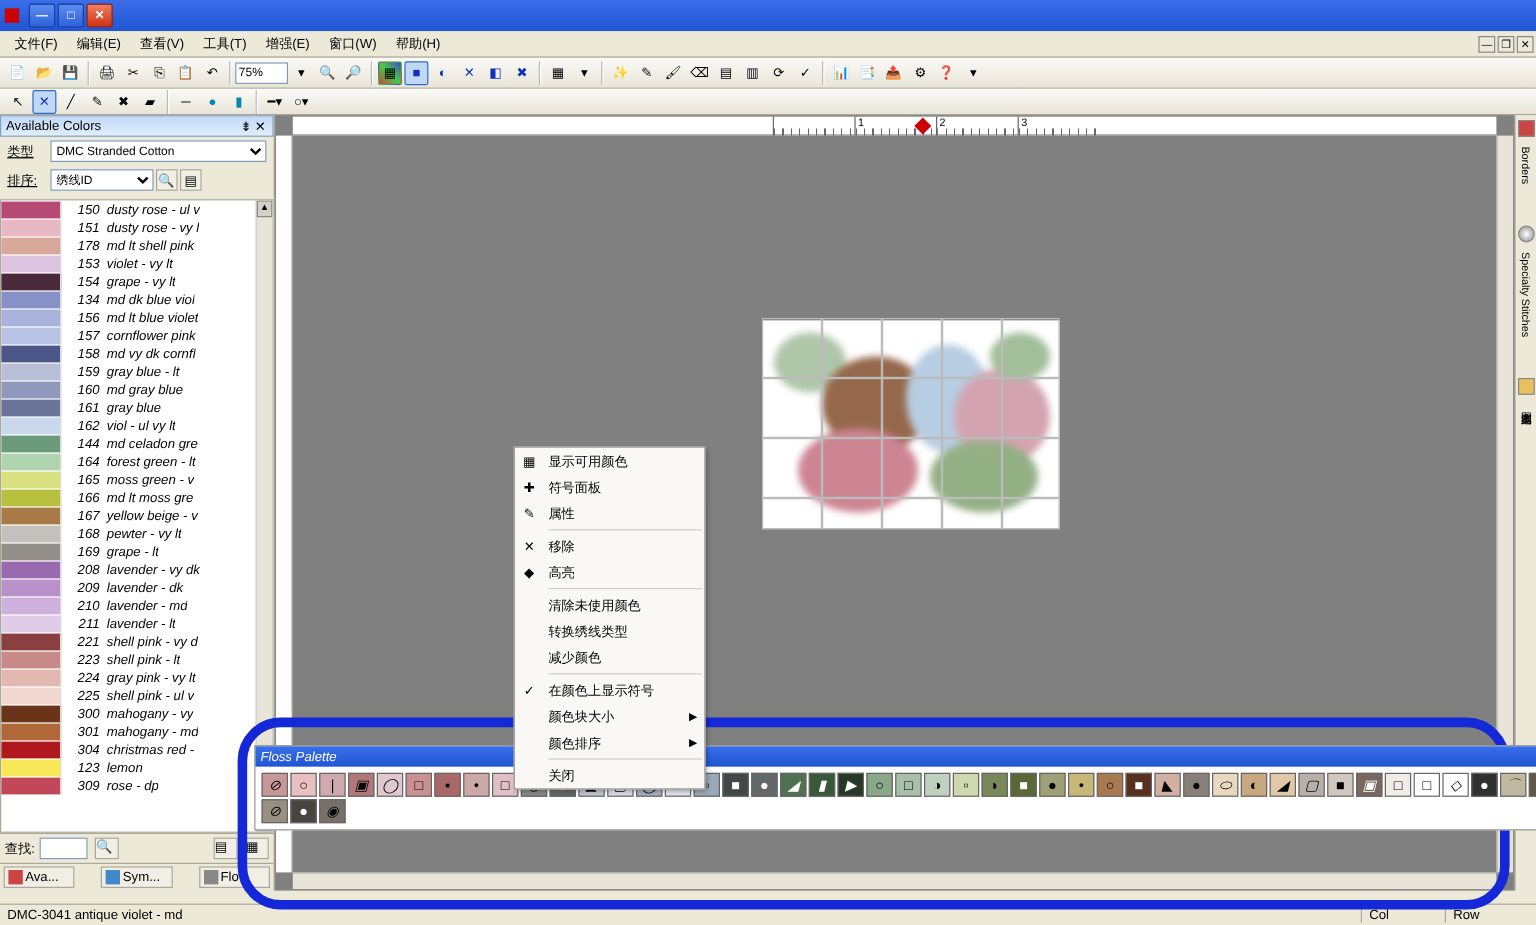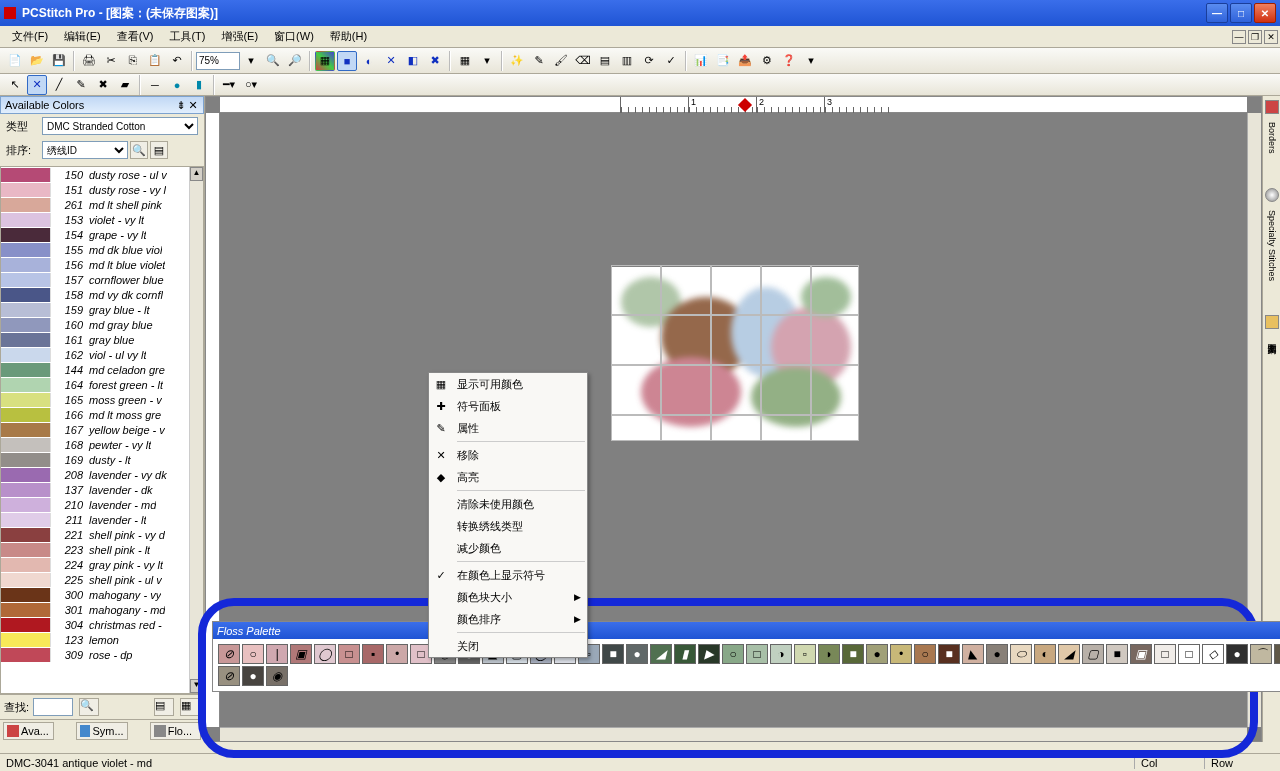--- a/index.html
+++ b/index.html
@@ -13,26 +13,26 @@
 .menubar .mitem { padding:2px 8px; cursor:pointer; }
 .menubar .rbtns { position:absolute; right:2px; display:flex; }
 .menubar .rbtns span { width:14px; height:14px; border:1px solid #888; margin-left:2px; display:flex; align-items:center; justify-content:center; font-size:9px; }
 .toolbar { height:26px; background:linear-gradient(#fafaf7,#e8e5d8); border-bottom:1px solid #aca899; display:flex; align-items:center; padding:0 4px; }
 .tbtn { width:20px; height:20px; border:1px solid transparent; margin:0 1px; display:flex; align-items:center; justify-content:center; cursor:pointer; border-radius:2px; }
 .tbtn.active { border-color:#316ac5; background:#c1d8f5; }
 .tsep { width:2px; height:20px; border-left:1px solid #bbb; border-right:1px solid #fff; margin:0 3px; }
 .zoomsel { width:44px; height:18px; border:1px solid #7f9db9; background:#fff; font-size:10px; padding:0 2px; }
 .toolrow2 { height:22px; background:linear-gradient(#fafaf7,#e8e5d8); border-bottom:1px solid #aca899; display:flex; align-items:center; padding:0 4px; }
 .mainarea { display:flex; height:646px; position:relative; }
-.sidepanel { width:205px; background:#ece9d8; border-right:1px solid #aca899; display:flex; flex-direction:column; }
+.sidepanel { width:229px; background:#ece9d8; border-right:1px solid #aca899; display:flex; flex-direction:column; }
 .panelhdr { height:18px; background:linear-gradient(#c1d8f5,#e1eefd); border:1px solid #7da2ce; display:flex; align-items:center; padding:0 4px; font-size:10.5px; font-family:"Courier New",monospace; }
 .panelhdr .hclose { margin-left:auto; display:flex; }
 .panelhdr .hclose span { width:12px; text-align:center; cursor:pointer; }
 .selrow { display:flex; align-items:center; padding:3px 6px; }
-.selrow label { width:36px; }
+.selrow label { width:36px;text-decoration:underline; }
 .selrow select { flex:1; height:18px; border:1px solid #7f9db9; background:#fff; font-size:10px; }
 .selrow .ibtn { width:18px; height:18px; border:1px solid #aca899; background:#f0eee5; margin-left:2px; cursor:pointer; display:flex; align-items:center; justify-content:center; }
 .colorlist { flex:1; overflow:hidden; background:#fff; border:1px solid #aca899; margin:4px 0 0 0; position:relative; }
 .colorlist .scroll { width:14px; background:#e8e5d8; position:absolute; right:0; top:0; bottom:0; border-left:1px solid #ccc; }
 .colorlist .scroll .arrow { height:14px; background:#d4d0c8; border:1px solid #888; font-size:8px; text-align:center; }
 .crow { display:flex; align-items:center; height:15px; cursor:pointer;font-style:italic; }
 .crow .swatch { width:50px; height:14px; border-right:1px solid #ddd; }
 .crow .cid { width:32px; padding-left:4px; text-align:right; }
 .crow .cname { padding-left:6px; white-space:nowrap; overflow:hidden; }
 .findrow { display:flex; align-items:center; padding:3px 4px; border-top:1px solid #aca899; }
@@ -74,21 +74,20 @@
 .statusbar { position:absolute; bottom:0; left:0; right:0; height:18px; background:#ece9d8; border-top:1px solid #aca899; display:flex; align-items:center; padding:0 6px; font-size:10.5px; font-family:"Courier New",monospace; }
 .statusbar .sseg { margin-right:24px; }
 .statusbar .sright { margin-left:auto; display:flex; }
 .statusbar .sright span { width:70px; border-left:1px solid #aaa; padding-left:6px; }
 </style>
 </head>
 <body>
 
 <div class="titlebar">
   <div class="appicon"></div>
-  <div class="ttl">PCStitch Pro - [图案：(未保存图案)]</div>
   <div class="wbtn">—</div>
   <div class="wbtn">□</div>
   <div class="wbtn close">✕</div>
 </div>
 
 <div class="menubar">
   <div class="mitem">文件(F)</div>
   <div class="mitem">编辑(E)</div>
   <div class="mitem">查看(V)</div>
   <div class="mitem">工具(T)</div>
@@ -186,47 +185,47 @@
           <div class="cid">150</div>
           <div class="cname">dusty rose - ul v</div>
         </div>
         <div class="crow">
           <div class="swatch" style="background:#e9b8c5"></div>
           <div class="cid">151</div>
           <div class="cname">dusty rose - vy l</div>
         </div>
         <div class="crow">
           <div class="swatch" style="background:#d8a89a"></div>
-          <div class="cid">261</div>
+          <div class="cid">178</div>
           <div class="cname">md lt shell pink</div>
         </div>
         <div class="crow">
           <div class="swatch" style="background:#dcc3e0"></div>
           <div class="cid">153</div>
           <div class="cname">violet - vy lt</div>
         </div>
         <div class="crow">
           <div class="swatch" style="background:#4a2a3a"></div>
           <div class="cid">154</div>
           <div class="cname">grape - vy lt</div>
         </div>
         <div class="crow">
           <div class="swatch" style="background:#8890c8"></div>
-          <div class="cid">155</div>
+          <div class="cid">134</div>
           <div class="cname">md dk blue viol</div>
         </div>
         <div class="crow">
           <div class="swatch" style="background:#a8b2da"></div>
           <div class="cid">156</div>
           <div class="cname">md lt blue violet</div>
         </div>
         <div class="crow">
           <div class="swatch" style="background:#b8c4e6"></div>
           <div class="cid">157</div>
-          <div class="cname">cornflower blue</div>
+          <div class="cname">cornflower pink</div>
         </div>
         <div class="crow">
           <div class="swatch" style="background:#4a5688"></div>
           <div class="cid">158</div>
           <div class="cname">md vy dk cornfl</div>
         </div>
         <div class="crow">
           <div class="swatch" style="background:#b8bed6"></div>
           <div class="cid">159</div>
           <div class="cname">gray blue - lt</div>
@@ -272,30 +271,30 @@
           <div class="cname">yellow beige - v</div>
         </div>
         <div class="crow">
           <div class="swatch" style="background:#c4c0bc"></div>
           <div class="cid">168</div>
           <div class="cname">pewter - vy lt</div>
         </div>
         <div class="crow">
           <div class="swatch" style="background:#928e8a"></div>
           <div class="cid">169</div>
-          <div class="cname">dusty - lt</div>
+          <div class="cname">grape - lt</div>
         </div>
         <div class="crow">
           <div class="swatch" style="background:#9a6ab0"></div>
           <div class="cid">208</div>
           <div class="cname">lavender - vy dk</div>
         </div>
         <div class="crow">
           <div class="swatch" style="background:#b890ca"></div>
-          <div class="cid">137</div>
+          <div class="cid">209</div>
           <div class="cname">lavender - dk</div>
         </div>
         <div class="crow">
           <div class="swatch" style="background:#ceb0dc"></div>
           <div class="cid">210</div>
           <div class="cname">lavender - md</div>
         </div>
         <div class="crow">
           <div class="swatch" style="background:#e0cce8"></div>
           <div class="cid">211</div>

